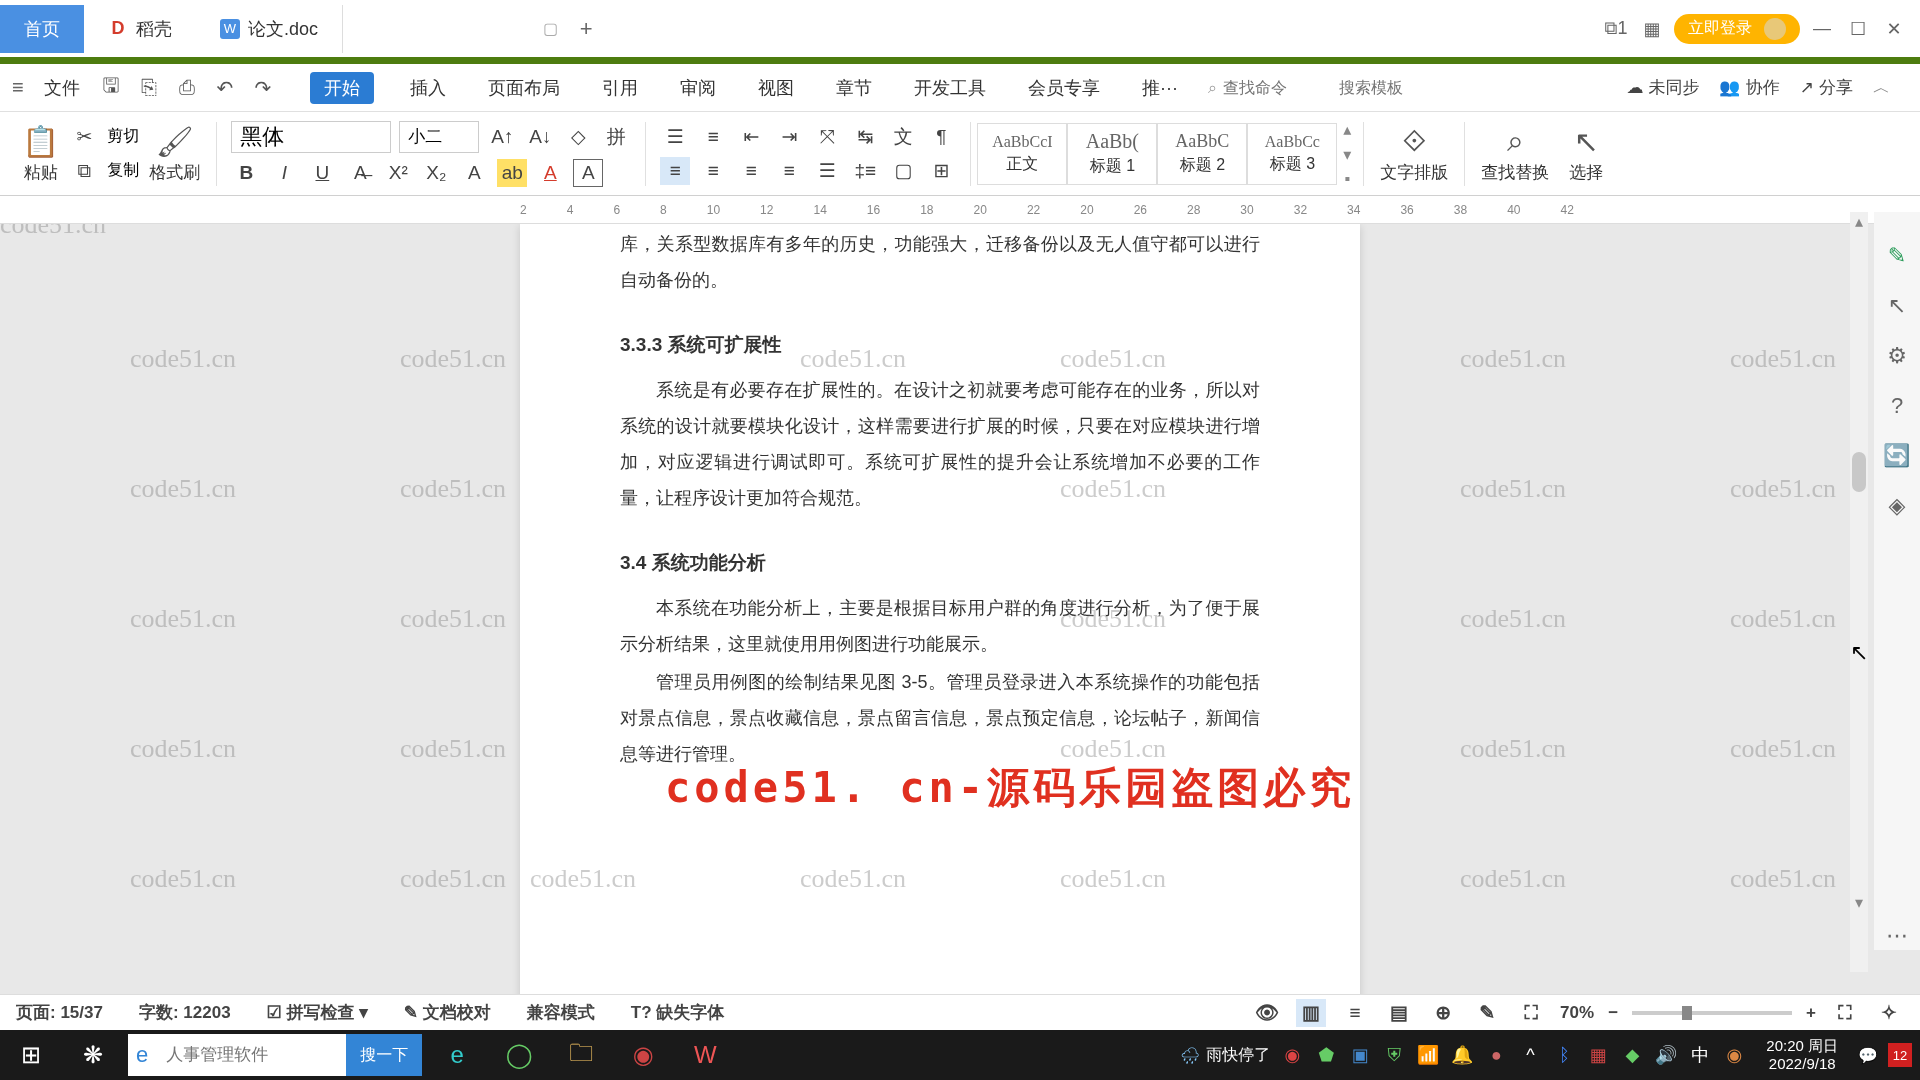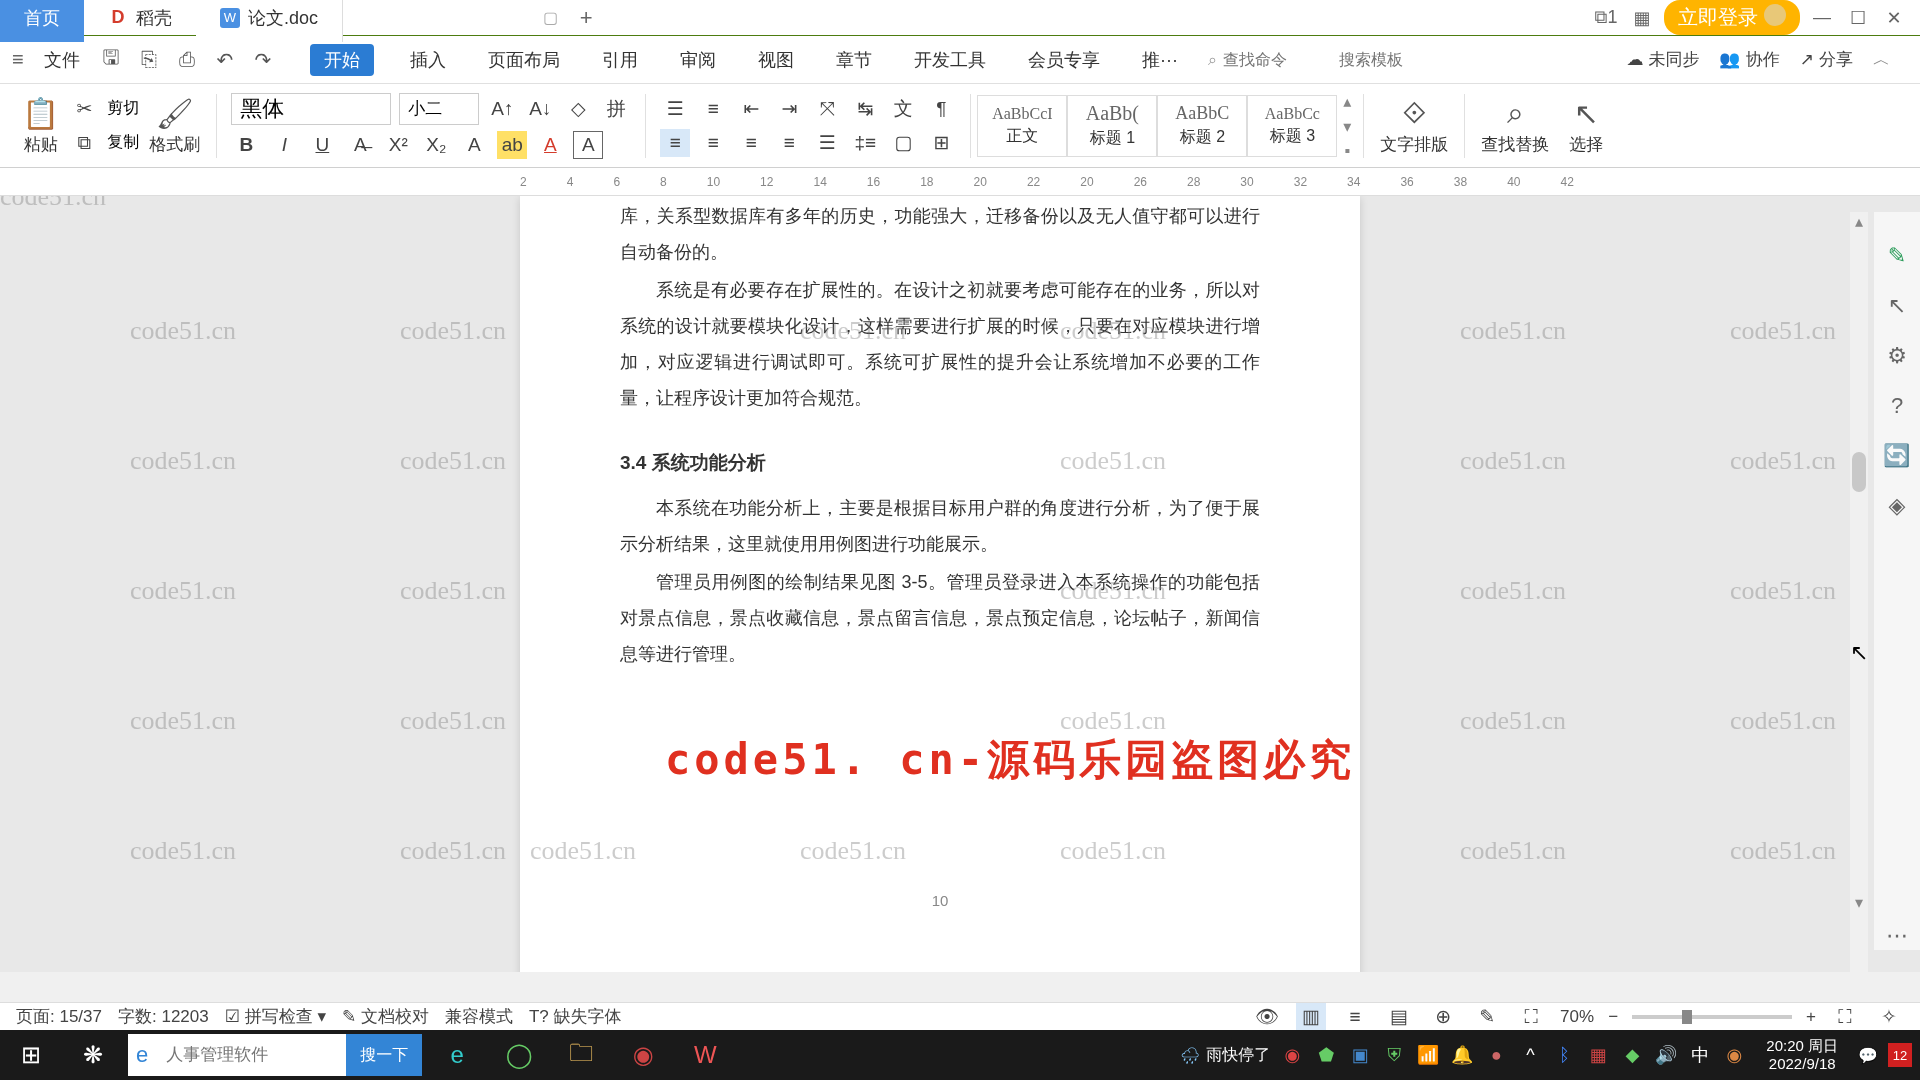--- a/index.html
+++ b/index.html
@@ -1,29 +1,29 @@
 <!DOCTYPE html>
 <html><head>
 <meta charset="utf-8">
 <style>
 * { margin: 0; padding: 0; box-sizing: border-box; font-family: "Microsoft YaHei", sans-serif; }
 body { width: 1920px; height: 1080px; overflow: hidden; background: #f0f0f0; position: relative; }
 
 
-.titlebar { height: 36px; background: #fff; display: flex; align-items: center; border-bottom: 1px solid #4d7c0f; }
+.titlebar { height: 64px; background: #fff; display: flex; align-items: center; border-bottom: 7px solid #4d7c0f; }
 .tab { height: 48px; display: flex; align-items: center; padding: 0 24px; font-size: 18px; gap: 8px; }
 .tab.home { background: #4a90e2; color: #fff; }
 .tab.docer { color: #333; }
 .tab.active { background: #fff; color: #333; border-right: 1px solid #ddd; }
 .tab-icon { width: 20px; height: 20px; display: inline-flex; align-items: center; justify-content: center; }
 .tab-add { width: 32px; text-align: center; font-size: 22px; color: #666; margin-left: 12px; cursor: pointer; }
 .spacer { flex: 1; }
 .winbtns { display: flex; align-items: center; gap: 8px; padding-right: 12px; }
 .win-icon { width: 28px; height: 28px; display: flex; align-items: center; justify-content: center; font-size: 18px; color: #666; }
-.login-btn { background: #ffb400; color: #fff; border-radius: 16px; padding: 4px 14px; font-size: 20px; display: flex; gap: 6px; }
+.login-btn { background: #ffb400; color: #fff; border-radius: 16px; padding: 4px 14px; font-size: 16px; display: flex; align-items: center; gap: 12px; }
 .avatar { width: 22px; height: 22px; background: #e8c878; border-radius: 50%; }
 
 
 .menubar { height: 48px; background: #fff; display: flex; align-items: center; padding: 0 12px; border-bottom: 1px solid #e0e0e0; gap: 8px; }
 .hamburger { width: 24px; color: #666; font-size: 20px; }
 .file-label { font-size: 18px; color: #333; margin-right: 8px; }
 .icon-btn { width: 30px; height: 30px; display: flex; align-items: center; justify-content: center; color: #555; font-size: 20px; }
 .menu-items { display: flex; gap: 30px; margin-left: 24px; align-items: center; }
 .menu-item { font-size: 18px; color: #333; padding: 4px 6px; }
 .menu-item.active { background: #2b7cd3; color: #fff; border-radius: 4px; padding: 4px 14px; }
@@ -65,21 +65,21 @@
 
 
 .side-tools { position: absolute; right: 0; top: 212px; width: 46px; background: #f6f6f6; display: flex; flex-direction: column; align-items: center; gap: 22px; padding-top: 30px; }
 .side-ico { width: 28px; height: 28px; display: flex; align-items: center; justify-content: center; font-size: 22px; color: #666; }
 
 
 .vscroll { position: absolute; right: 52px; top: 212px; width: 18px; height: 760px; background: #f0f0f0; }
 .vthumb { position: absolute; left: 2px; width: 14px; background: #c8c8c8; border-radius: 7px; }
 
 
-.statusbar { position: absolute; bottom: 50px; left: 0; right: 0; height: 28px; background: #fff; border-top: 1px solid #ddd; display: flex; align-items: center; padding: 0 16px; font-size: 17px; color: #444; gap: 16px; }
+.statusbar { position: absolute; bottom: 50px; left: 0; right: 0; height: 36px; background: #fff; border-top: 1px solid #ddd; display: flex; align-items: center; padding: 0 16px; font-size: 17px; color: #444; gap: 36px; font-weight: bold; }
 .status-right { margin-left: auto; display: flex; align-items: center; gap: 14px; }
 .zoom-slider { width: 160px; height: 4px; background: #ccc; position: relative; }
 .zoom-thumb { position: absolute; width: 10px; height: 14px; background: #888; top: -5px; }
 
 
 .taskbar { position: absolute; bottom: 0; left: 0; right: 0; height: 50px; background: #1a1a1a; display: flex; align-items: center; color: #fff; }
 .task-item { width: 62px; height: 50px; display: flex; align-items: center; justify-content: center; font-size: 24px; }
 .task-search { background: #fff; height: 42px; display: flex; align-items: center; margin: 0 4px; }
 .task-search input { border: none; outline: none; width: 190px; font-size: 17px; padding: 0 10px; color: #666; }
 .task-search-btn { background: #3385d6; color: #fff; padding: 0 14px; height: 42px; display: flex; align-items: center; font-size: 16px; }
@@ -285,20 +285,21 @@
     <span>36</span>
     <span>38</span>
     <span>40</span>
     <span>42</span>
 </div>
 
 <div class="doc-area">
   <div class="page">
     <div class="doc-text">
       <p class="doc-para" style="text-indent:0">库，关系型数据库有多年的历史，功能强大，迁移备份以及无人值守都可以进行自动备份的。</p>
+      <p class="doc-heading">3.3.3 系统可扩展性</p>
       <p class="doc-para">系统是有必要存在扩展性的。在设计之初就要考虑可能存在的业务，所以对系统的设计就要模块化设计，这样需要进行扩展的时候，只要在对应模块进行增加，对应逻辑进行调试即可。系统可扩展性的提升会让系统增加不必要的工作量，让程序设计更加符合规范。</p>
       <p class="doc-heading">3.4 系统功能分析</p>
       <p class="doc-para">本系统在功能分析上，主要是根据目标用户群的角度进行分析，为了便于展示分析结果，这里就使用用例图进行功能展示。</p>
       <p class="doc-para">管理员用例图的绘制结果见图 3-5。管理员登录进入本系统操作的功能包括对景点信息，景点收藏信息，景点留言信息，景点预定信息，论坛帖子，新闻信息等进行管理。</p>
     </div>
     <div class="page-num">10</div>
   </div>
 
   <div class="watermark-big">code51. cn-源码乐园盗图必究</div>
 

